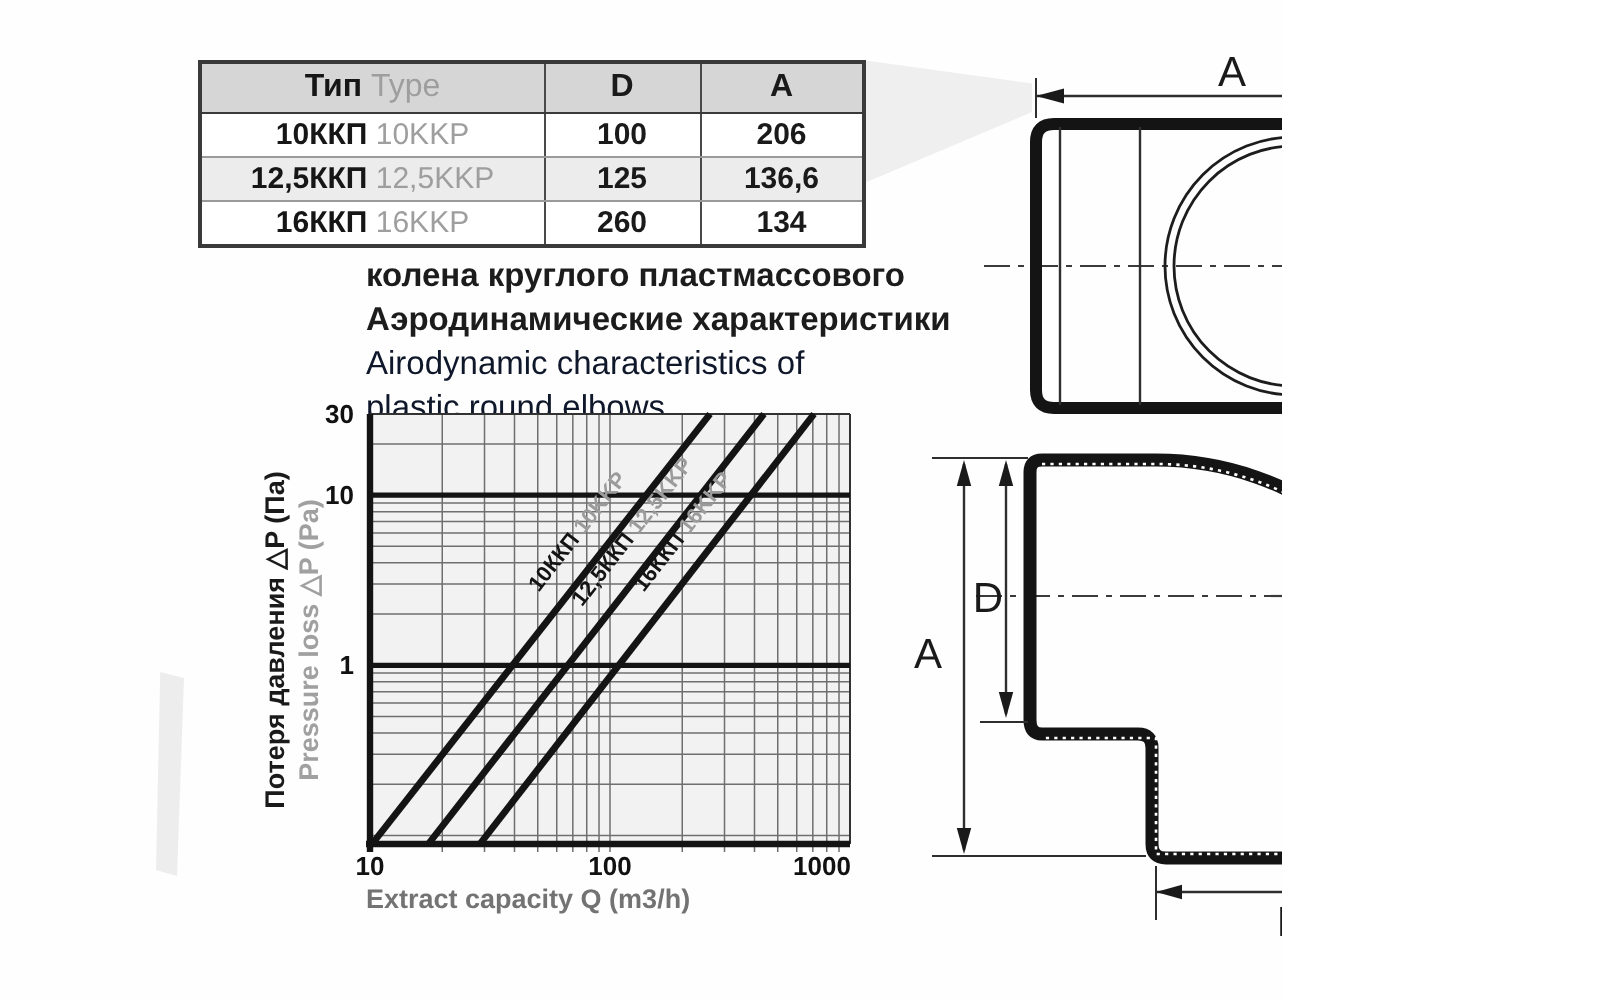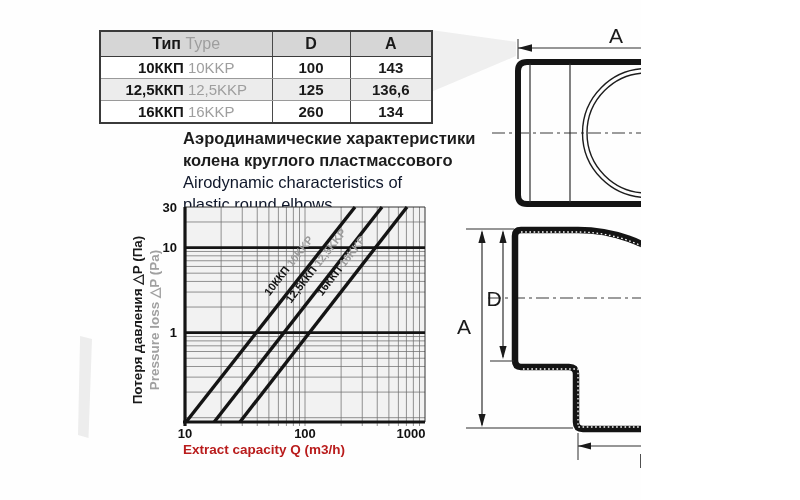--- a/index.html
+++ b/index.html
@@ -24,21 +24,21 @@
   .title-block{position:absolute;left:183px;top:127px;line-height:22px;font-size:16.5px;}
   .title-block .t-ru{color:#1c1c1c;font-weight:600;}
   .title-block .t-en{color:#0f172a;font-weight:400;}
 
   
   #chart-svg{position:absolute;left:120px;top:195px;font-family:"Liberation Sans",sans-serif;}
   .y-axis-title{position:absolute;left:26px;top:303px;width:240px;height:34px;
         transform:rotate(-90deg);text-align:center;font-size:13.5px;font-weight:700;line-height:17px;}
   .y-axis-title .t-en{color:#a0a0a0;}
   .x-axis-title{position:absolute;left:183px;top:441px;font-size:13.5px;font-weight:700;line-height:18px;}
-  .x-axis-title .t-en{color:#b91c1c;text-align:center;}
+  .x-axis-title .t-en{color:#737373;text-align:center;}
 
   
   #drawing-svg{position:absolute;left:440px;top:0px;font-family:"Liberation Sans",sans-serif;}
   .dim-label{font-size:21px;font-weight:500;fill:#1a1a1a;}
 </style>
 </head>
 <body>
 
 <div class="page">
 
@@ -60,41 +60,41 @@
           <span class="ru">Тип</span>
           <span class="en">Type</span>
         </th>
         <th><span>D</span></th>
         <th><span>A</span></th>
       </tr>
       <tr>
         <td><span class="ru">10ККП</span>
             <span class="en">10KKP</span></td>
         <td>100</td>
-        <td>143</td>
+        <td>206</td>
       </tr>
       <tr class="alt">
         <td><span class="ru">12,5ККП</span>
             <span class="en">12,5KKP</span></td>
         <td>125</td>
         <td>136,6</td>
       </tr>
       <tr>
         <td><span class="ru">16ККП</span>
             <span class="en">16KKP</span></td>
         <td>260</td>
         <td>134</td>
       </tr>
     </tbody>
       </table>
   </div>
 
   <div class="title-block">
+    <div class="t-ru">колена круглого пластмассового</div>
     <div class="t-ru">Аэродинамические характеристики</div>
-    <div class="t-ru">колена круглого пластмассового</div>
     <div class="t-en">Airodynamic characteristics of</div>
     <div class="t-en">plastic round elbows</div>
   </div>
 
   <svg id="chart-svg" width="322" height="250" viewBox="120 195 322 250">
       <rect x="185" y="207" width="240" height="215" fill="#f2f2f2"></rect>
       <line x1="221.12359947967775" y1="207" x2="221.12359947967775" y2="426" stroke="#6f6f6f" stroke-width="0.75"></line>
       <line x1="242.25455056635948" y1="207" x2="242.25455056635948" y2="426" stroke="#6f6f6f" stroke-width="0.75"></line>
       <line x1="257.2471989593555" y1="207" x2="257.2471989593555" y2="426" stroke="#6f6f6f" stroke-width="0.75"></line>
       <line x1="268.87640052032225" y1="207" x2="268.87640052032225" y2="426" stroke="#6f6f6f" stroke-width="0.75"></line>

